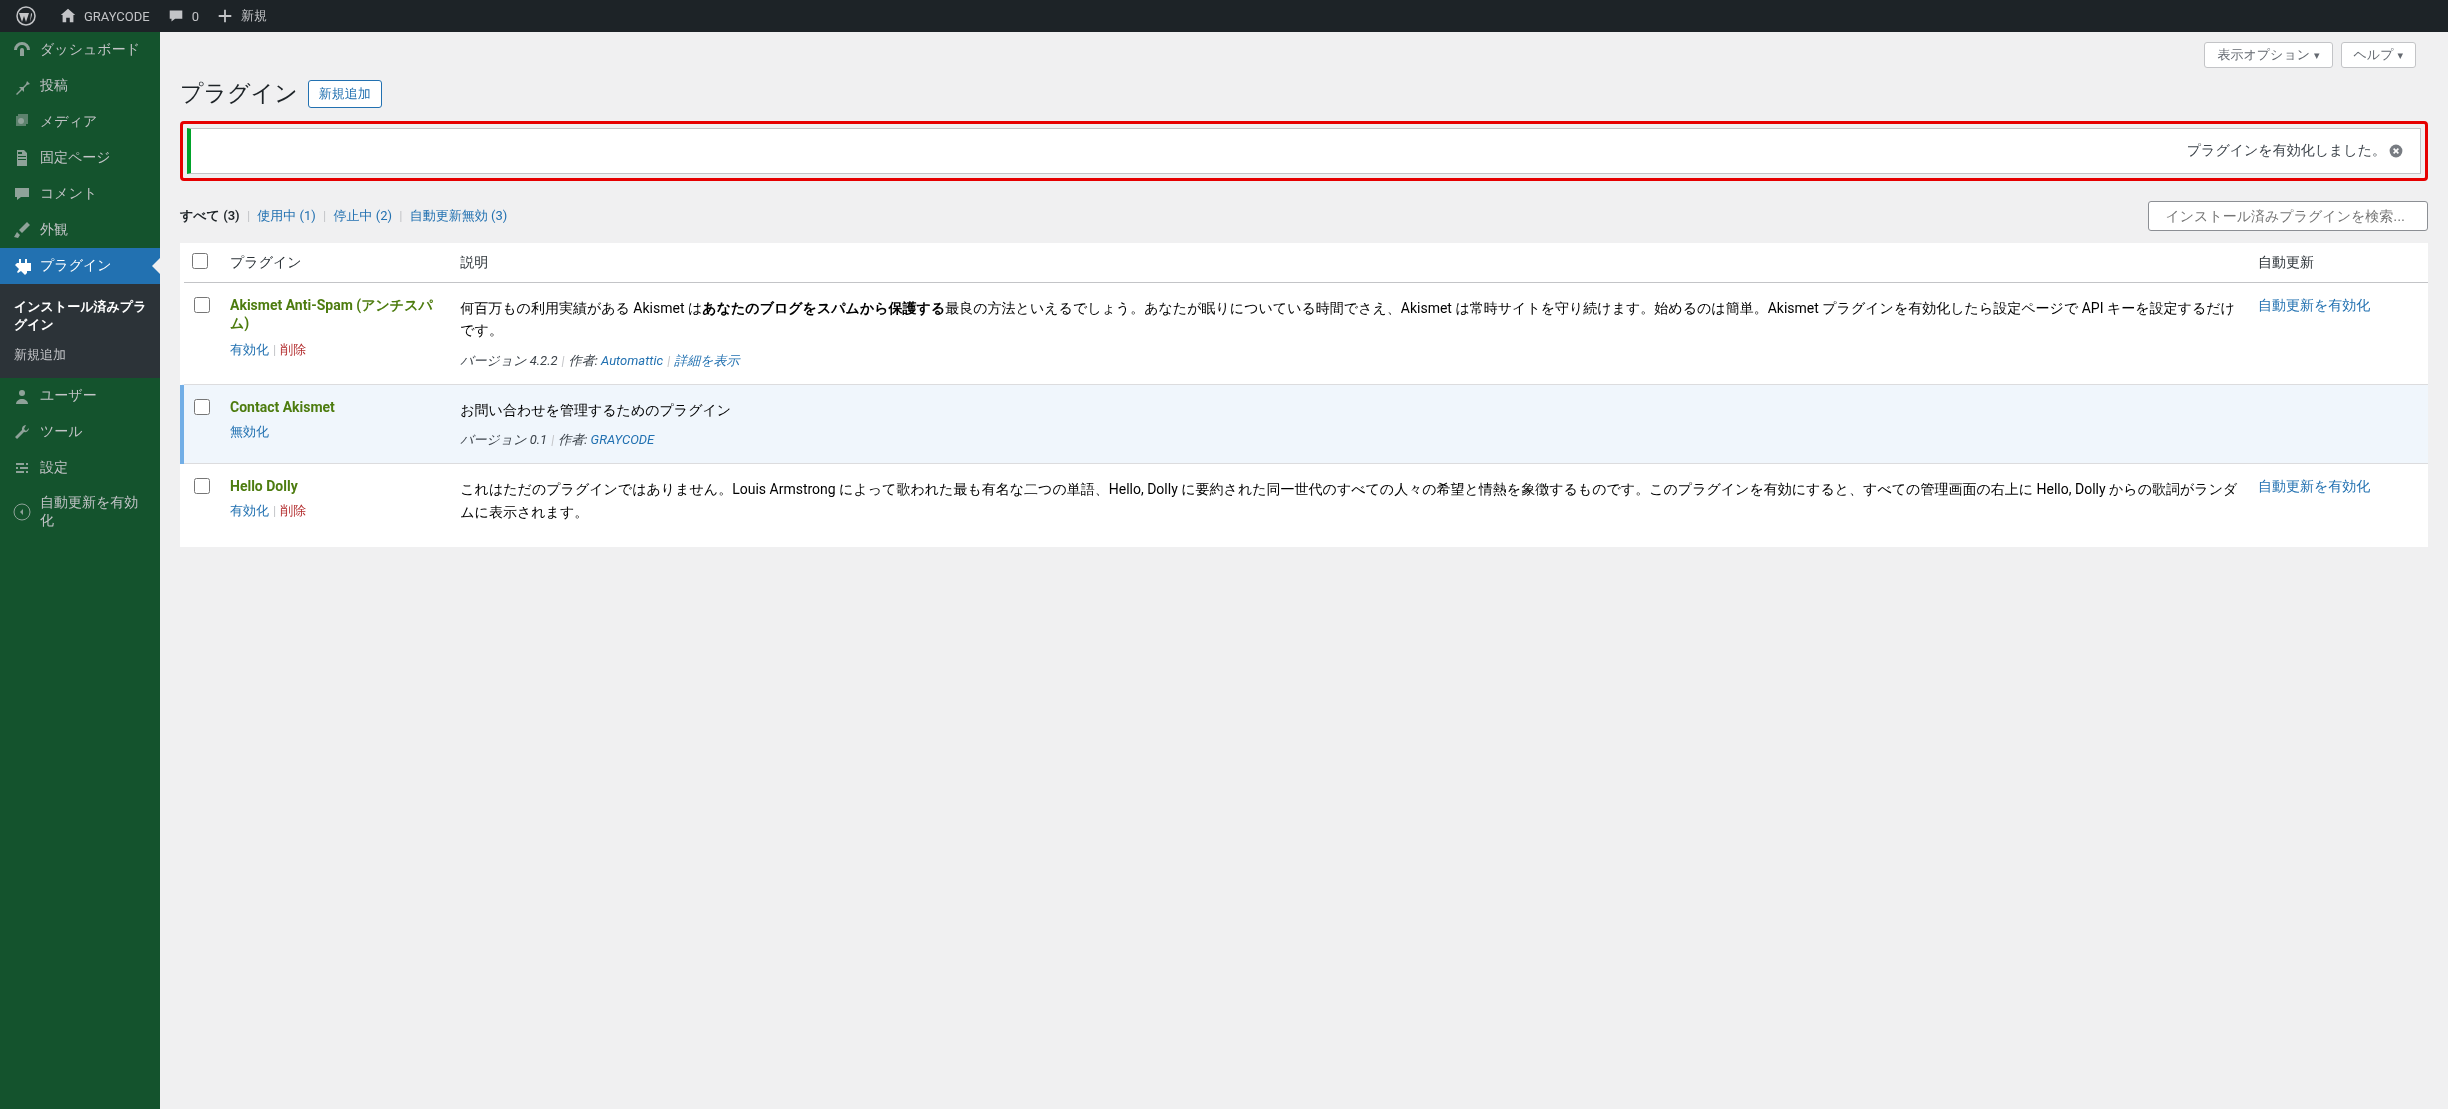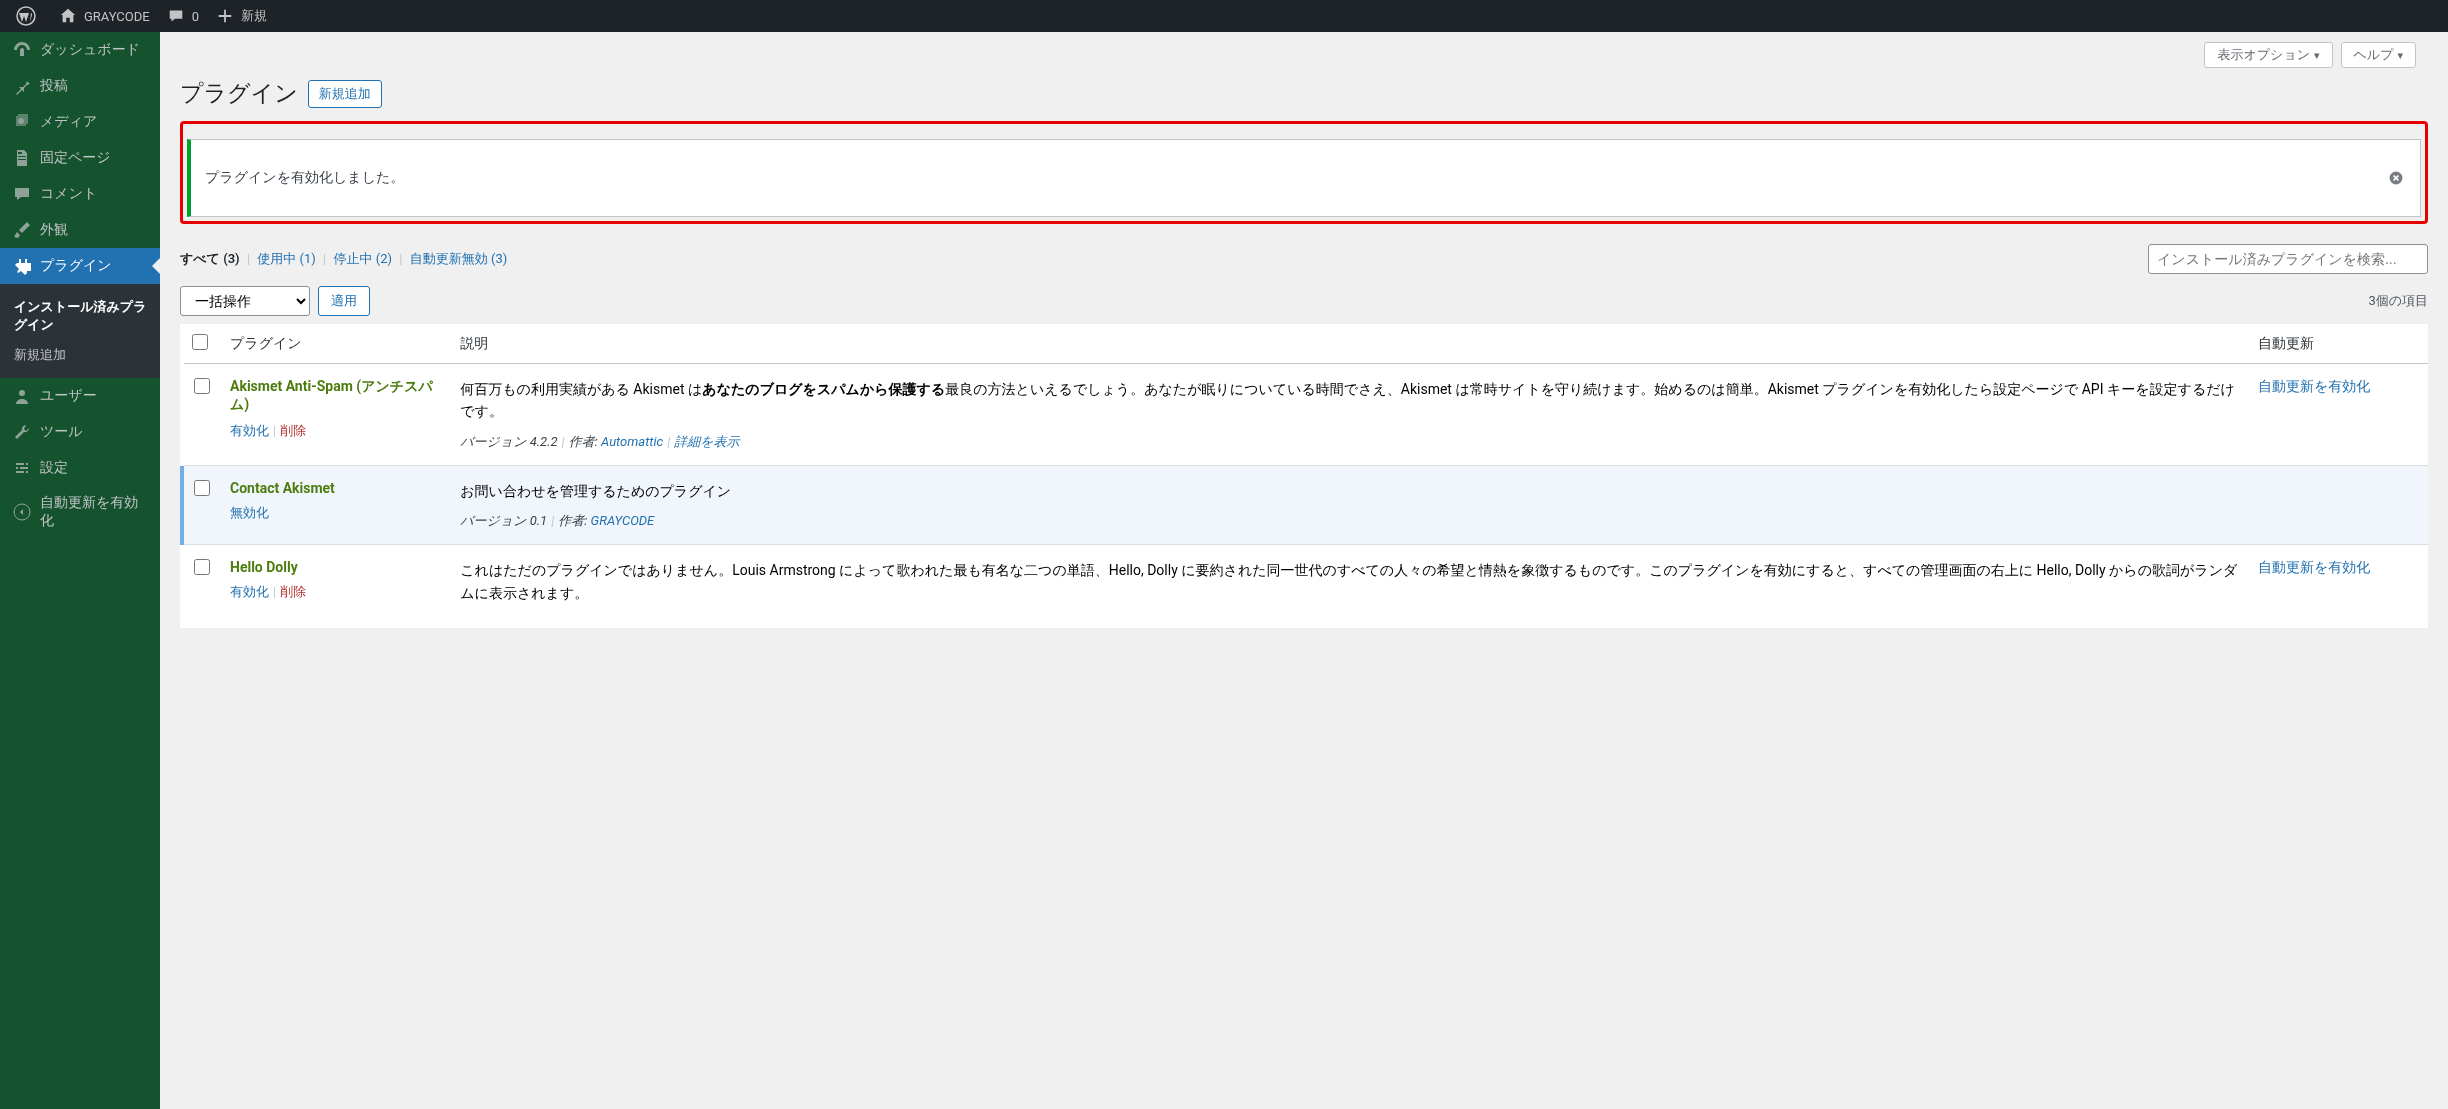--- a/index.html
+++ b/index.html
@@ -19,29 +19,29 @@
 .submenu-item.current { color: #fff; font-weight: 600; }
 .content { flex: 1; padding: 0; }
 .content-header { padding: 10px 32px 0; display: flex; justify-content: flex-end; gap: 8px; }
 .screen-btn { background: #fff; border: 1px solid #c3c4c7; border-radius: 3px; padding: 3px 12px; font-size: 13px; color: #646970; cursor: pointer; display: flex; align-items: center; gap: 4px; }
 .screen-btn::after { content: "▾"; font-size: 11px; }
 .wrap { padding: 10px 20px 20px; }
 .page-title-area { display: flex; align-items: center; gap: 10px; margin-bottom: 12px; }
 .page-title { font-size: 23px; font-weight: 400; color: #1d2327; }
 .title-action { border: 1px solid #2271b1; color: #2271b1; background: #fff; padding: 4px 10px; font-size: 13px; border-radius: 3px; cursor: pointer; }
 .notice-wrap { border: 3px solid #e60000; border-radius: 4px; padding: 4px; margin-bottom: 20px; }
-.notice { background: #fff; border: 1px solid #c3c4c7; border-left: 4px solid #00a32a; padding: 28px 14px; display: flex; align-items: center; justify-content: space-between; margin-top: 11px; }
+.notice { background: #fff; border: 1px solid #c3c4c7; border-left: 4px solid #00a32a; padding: 12px 14px; display: flex; align-items: center; justify-content: flex-end; }
 .notice-msg { font-size: 14px; color: #3c434a; }
 .dismiss-icon { width: 20px; height: 20px; cursor: pointer; display: flex; align-items: center; justify-content: center; color: #787c82; }
 .subsubsub-row { display: flex; justify-content: space-between; align-items: center; margin-bottom: 12px; }
 .subsubsub { font-size: 13px; }
 .subsubsub a { color: #2271b1; text-decoration: none; cursor: pointer; }
 .subsubsub .current-filter { color: #1d2327; font-weight: 600; }
 .subsubsub .sep { color: #c3c4c7; margin: 0 4px; }
-.search-input { width: 280px; padding: 3px 8px; border: 1px solid #8c8f94; border-radius: 3px; font-size: 14px; height: 30px; }
+.search-input { width: 280px; padding: 3px 8px; border: 1px solid #8c8f94; border-radius: 3px; font-size: 14px; height: 30px; text-align: right; }
 .tablenav { display: flex; justify-content: space-between; align-items: center; margin-bottom: 8px; }
 .bulk-actions { display: flex; gap: 8px; }
 .bulk-select { border: 1px solid #8c8f94; border-radius: 3px; padding: 0 24px 0 10px; height: 30px; font-size: 14px; background: #fff; min-width: 130px; }
 .apply-btn { border: 1px solid #2271b1; color: #2271b1; background: #fff; padding: 0 12px; height: 30px; font-size: 13px; border-radius: 3px; cursor: pointer; }
 .count-text { font-size: 13px; color: #50575e; }
 table.plugins { width: 100%; border-collapse: collapse; background: #fff; }
 table.plugins th { text-align: left; padding: 10px 10px; font-weight: 400; font-size: 14px; border-bottom: 1px solid #c3c4c7; background: #fff; color: #2c3338; }
 table.plugins th.check-col { width: 30px; }
 table.plugins td { padding: 14px 10px; vertical-align: top; font-size: 14px; border-top: 0; }
 table.plugins tr.row { border-bottom: 1px solid #dcdcde; }
@@ -232,29 +232,20 @@
           <span class="sep">|</span>
           <a><span>使用中</span> <span>(1)</span></a>
           <span class="sep">|</span>
           <a><span>停止中</span> <span>(2)</span></a>
           <span class="sep">|</span>
           <a><span>自動更新無効</span> <span>(3)</span></a>
         </div>
         <input type="search" class="search-input" placeholder="インストール済みプラグインを検索..." style="">
       </div>
 
-      <div class="tablenav">
-        <div class="bulk-actions">
-          <select class="bulk-select">
-            <option>一括操作</option>
-          </select>
-          <button class="apply-btn">適用</button>
-        </div>
-        <span class="count-text">3個の項目</span>
-      </div>
 
       <table class="plugins">
         <thead>
           <tr>
             <th class="check-col"><input type="checkbox" style=""></th>
             <th>プラグイン</th>
             <th>説明</th>
             <th style="width:180px">自動更新</th>
           </tr>
         </thead>

